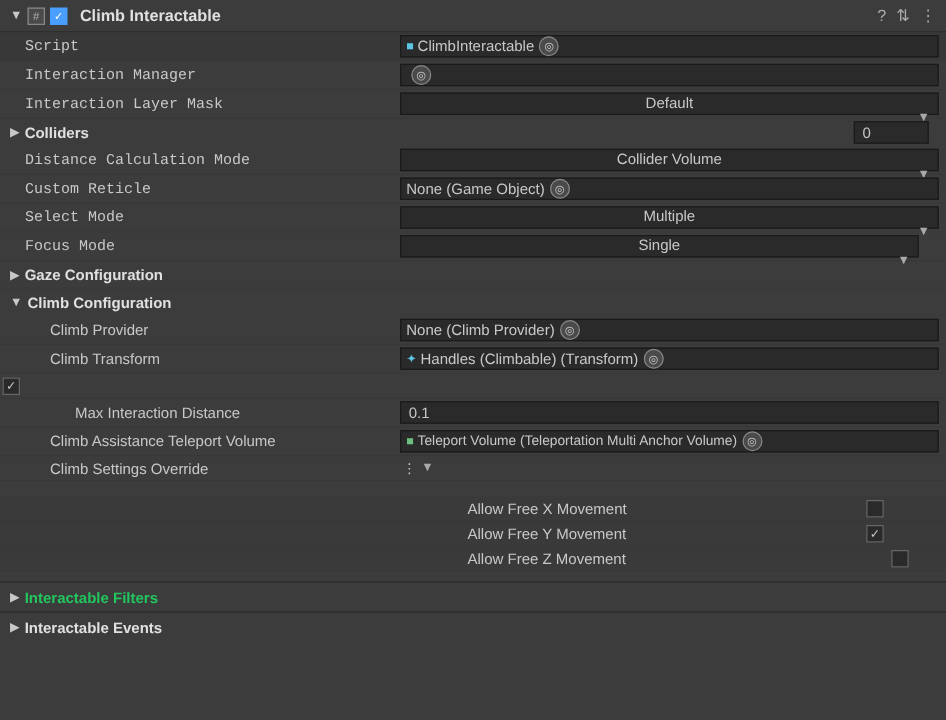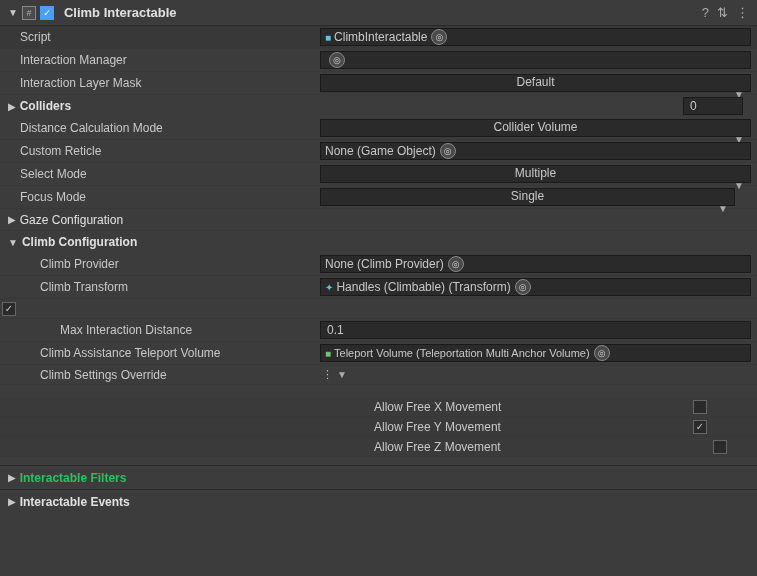--- a/index.html
+++ b/index.html
@@ -107,21 +107,21 @@
       display: flex;
       align-items: center;
       padding: 3px 8px;
       background: #3c3c3c;
       cursor: pointer;
       min-height: 22px;
     }
     .section-header .arrow { margin-right: 4px; font-size: 10px; }
     .section-header .label { font-weight: 600; color: #e0e0e0; }
 
-    .indented-1 { padding-left: 20px; }
+    .indented-1 { padding-left: 20px; font-family: Liberation Mono, monospace; }
     .indented-2 { padding-left: 40px; }
     .indented-3 { padding-left: 60px; }
 
     .number-field {
       background: #2a2a2a;
       border: 1px solid #1a1a1a;
       color: #c8c8c8;
       padding: 1px 6px;
       font-size: 12px;
       height: 18px;
@@ -309,21 +309,21 @@
   <div class="value-col" style="padding-right: 22px;">
     <div class="select-box">
       <span>Single</span>
       <span class="dropdown-arrow">▼</span>
     </div>
   </div>
 </div>
 
 <div class="gaze-row">
   <span style="margin-right:4px; font-size:10px;">▶</span>
-  <span style="font-weight:400; color:#e0e0e0;">Gaze Configuration</span>
+  <span style="font-weight:700; color:#e0e0e0;">Gaze Configuration</span>
 </div>
 
 <div class="section-header">
   <span class="arrow">▼</span>
   <span class="label">Climb Configuration</span>
 </div>
 
 <div class="row">
   <div class="label-col indented-2">Climb Provider</div>
   <div class="value-col" style="padding-right: 6px;">

